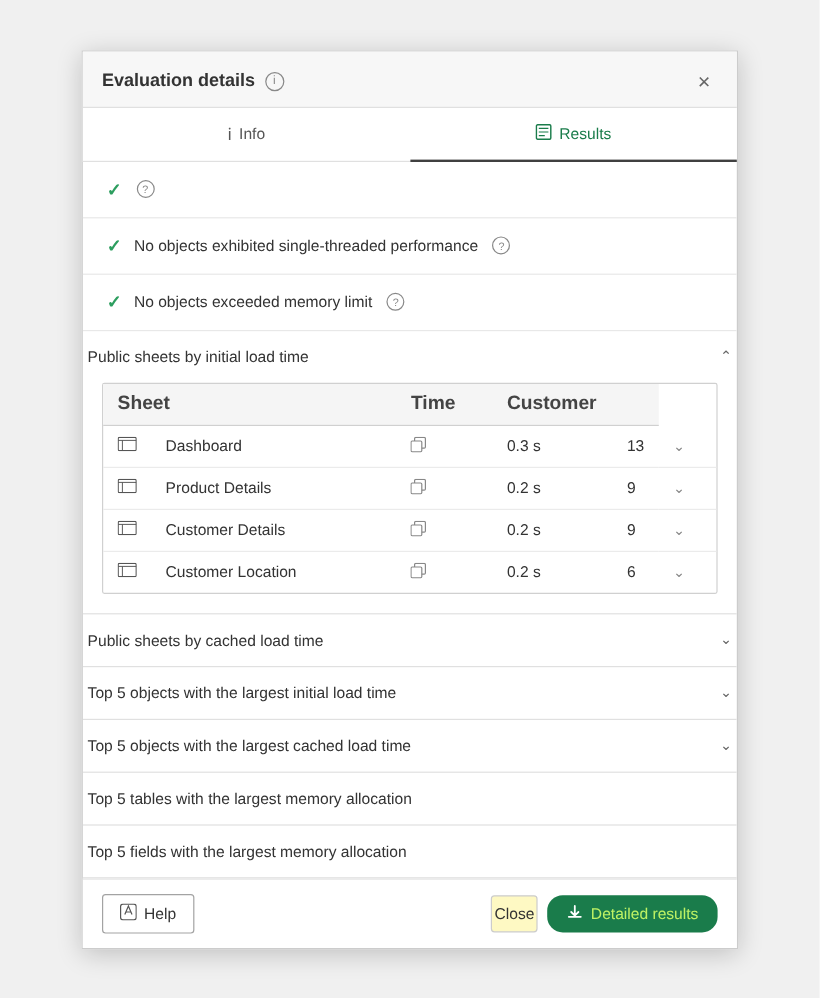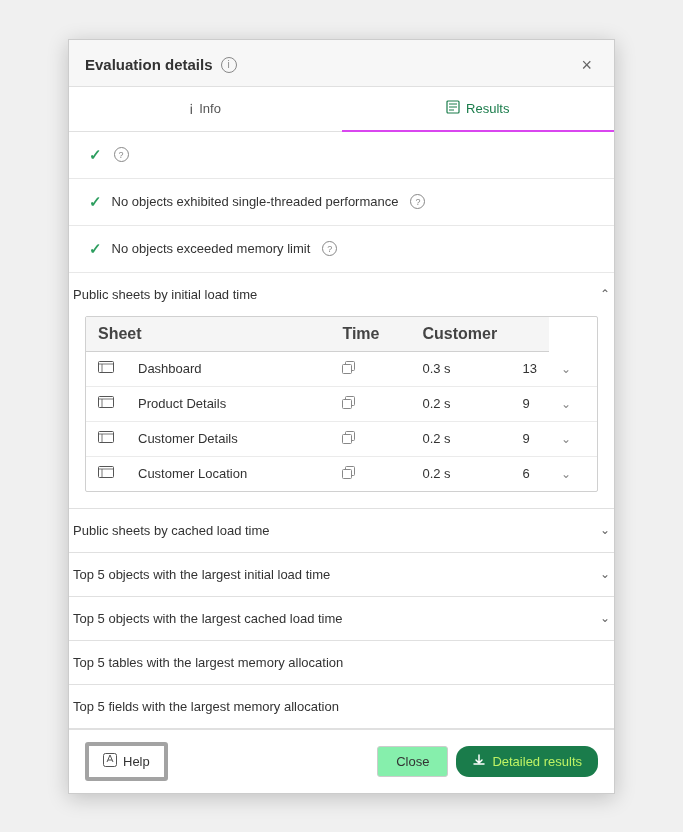--- a/index.html
+++ b/index.html
@@ -72,21 +72,21 @@
       gap: 6px;
       padding: 12px 0;
       font-size: 13px;
       color: #555;
       cursor: pointer;
       border-bottom: 2px solid transparent;
       margin-bottom: -1px;
     }
     .tab.active {
       color: #1a7c4b;
-      border-bottom: 2px solid #d946ef;
+      border-bottom: 2px solid #404040;
     }
     .tab-icon {
       font-size: 14px;
     }
     .modal-body {
       flex: 1;
       overflow-y: auto;
       padding: 0;
     }
     .check-row {
@@ -189,32 +189,32 @@
       align-items: center;
       justify-content: space-between;
       padding: 12px 16px;
       border-top: 1px solid #e0e0e0;
       background: #fff;
     }
     .btn-help {
       display: flex;
       align-items: center;
       gap: 6px;
-      border: 4px solid #a3a3a3;
+      border: 1px solid #a3a3a3;
       background: #fff;
       padding: 7px 14px;
       border-radius: 3px;
       cursor: pointer;
       font-size: 13px;
       color: #333;
     }
     .btn-close {
       border: 1px solid #ccc;
-      background: #86efac;
-      padding: 7px 18px;
+      background: #fef9c3;
+      padding: 7px 2px;
       border-radius: 3px;
       cursor: pointer;
       font-size: 13px;
       color: #333;
     }
     .btn-detailed {
       display: flex;
       align-items: center;
       gap: 6px;
       background: #1a7c4b;

